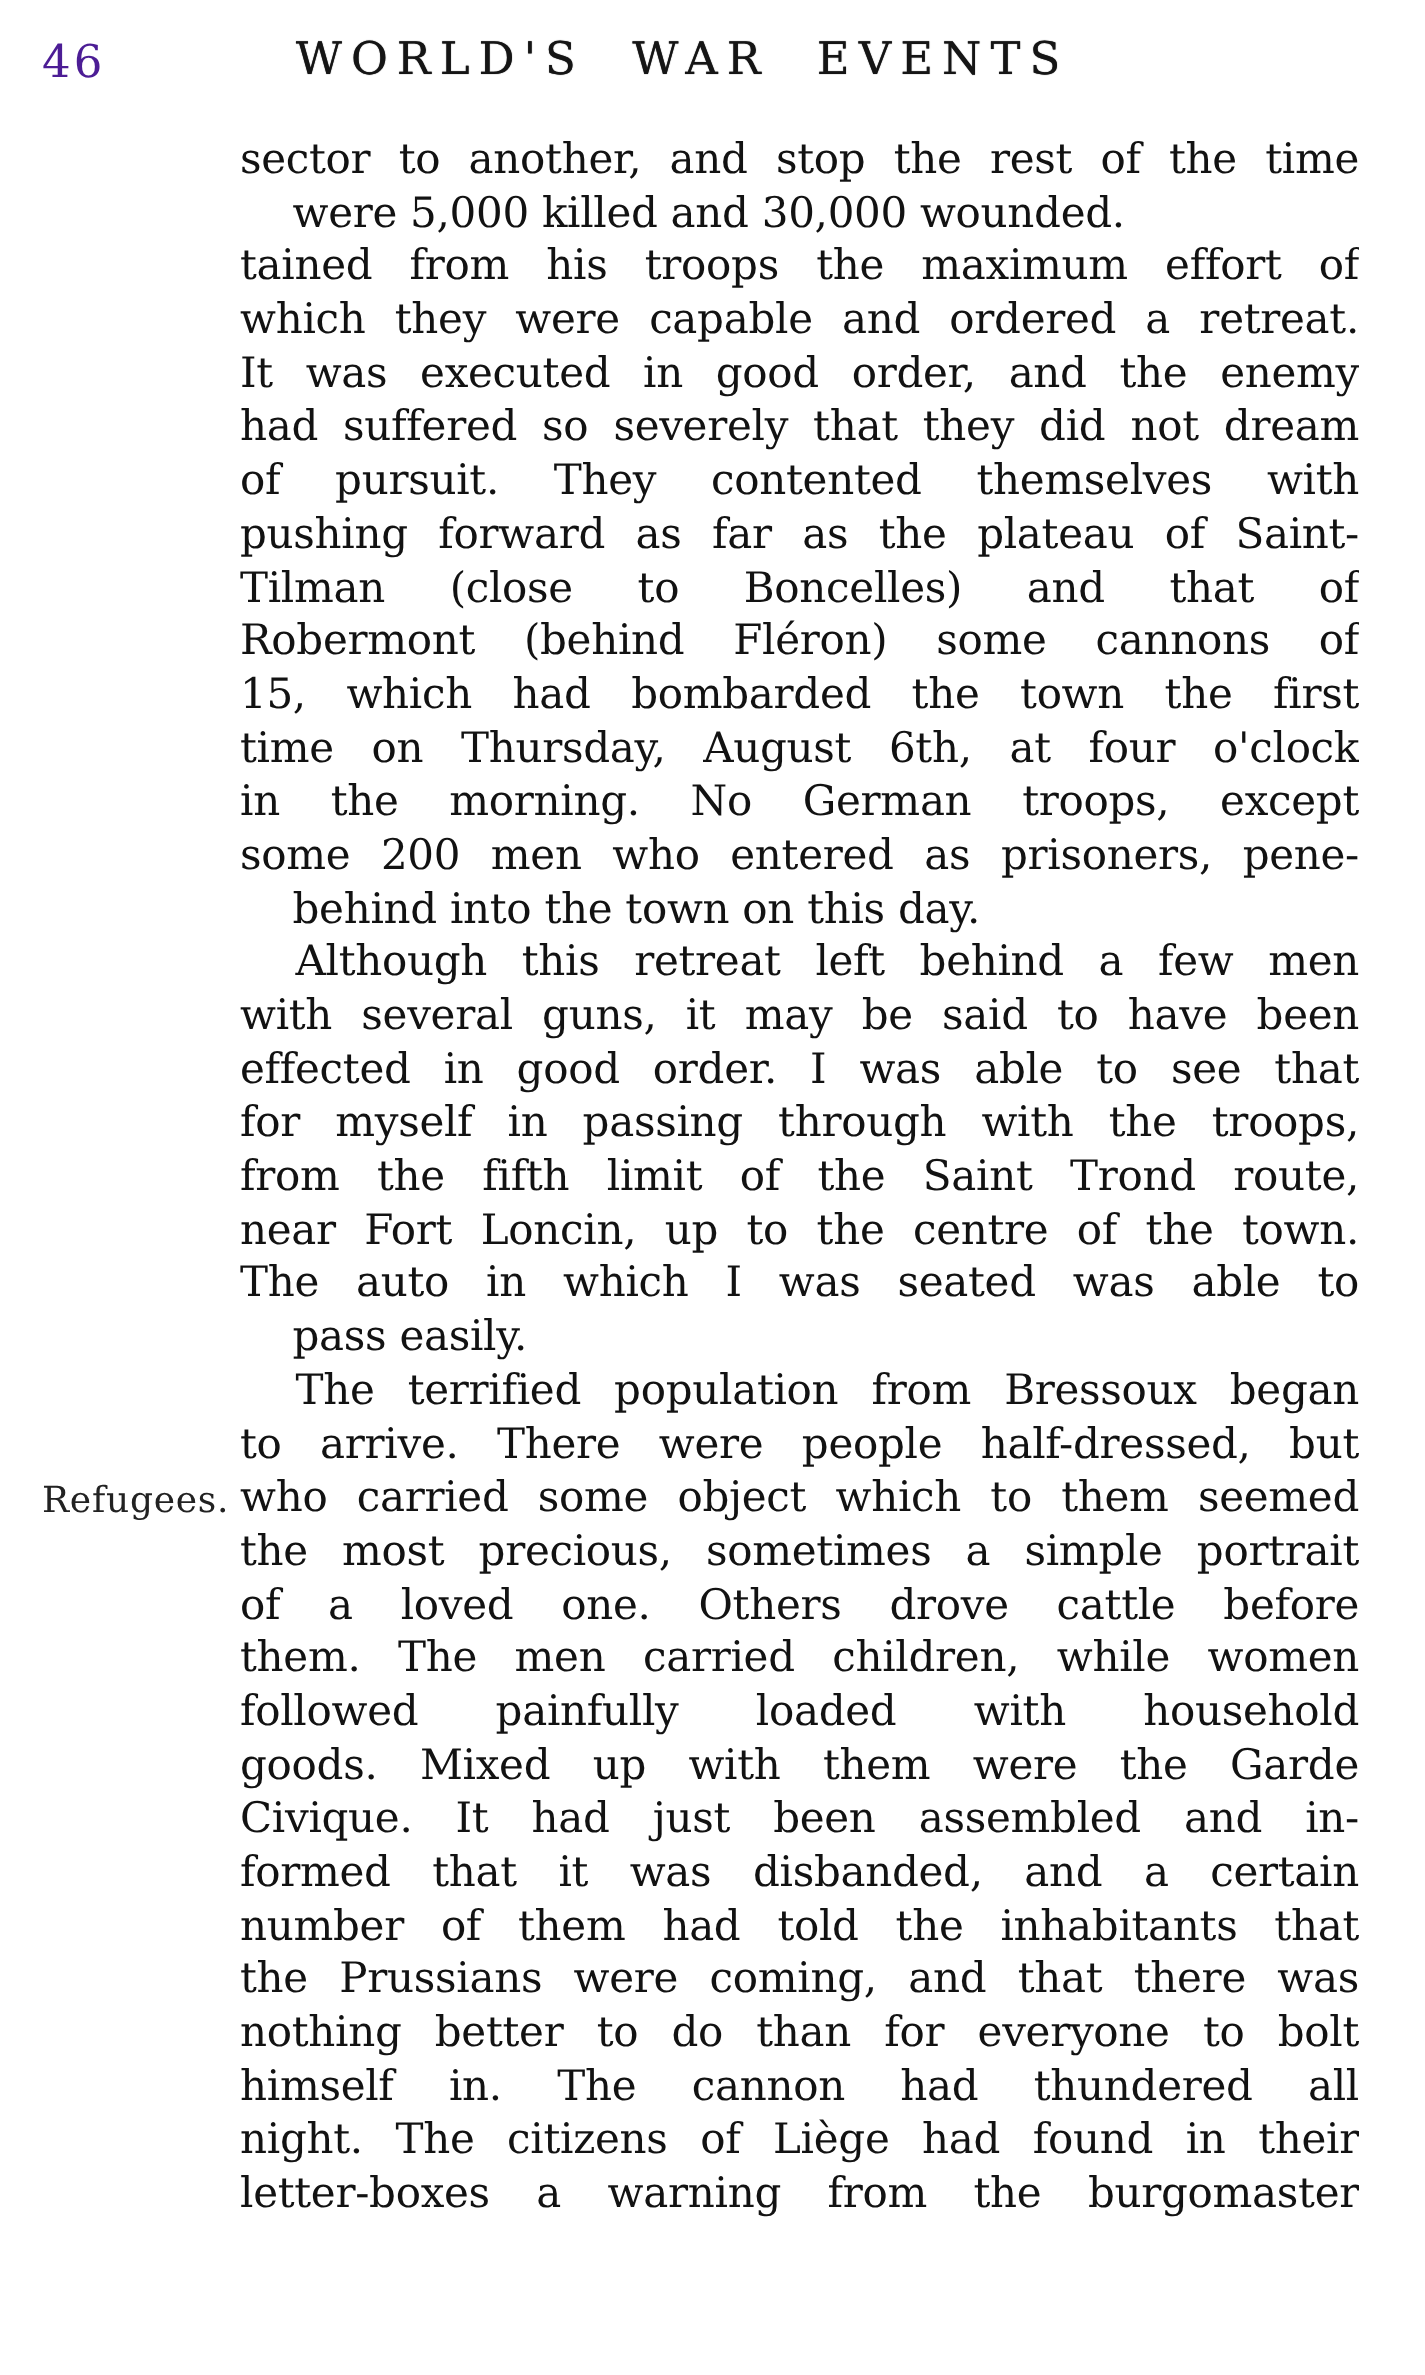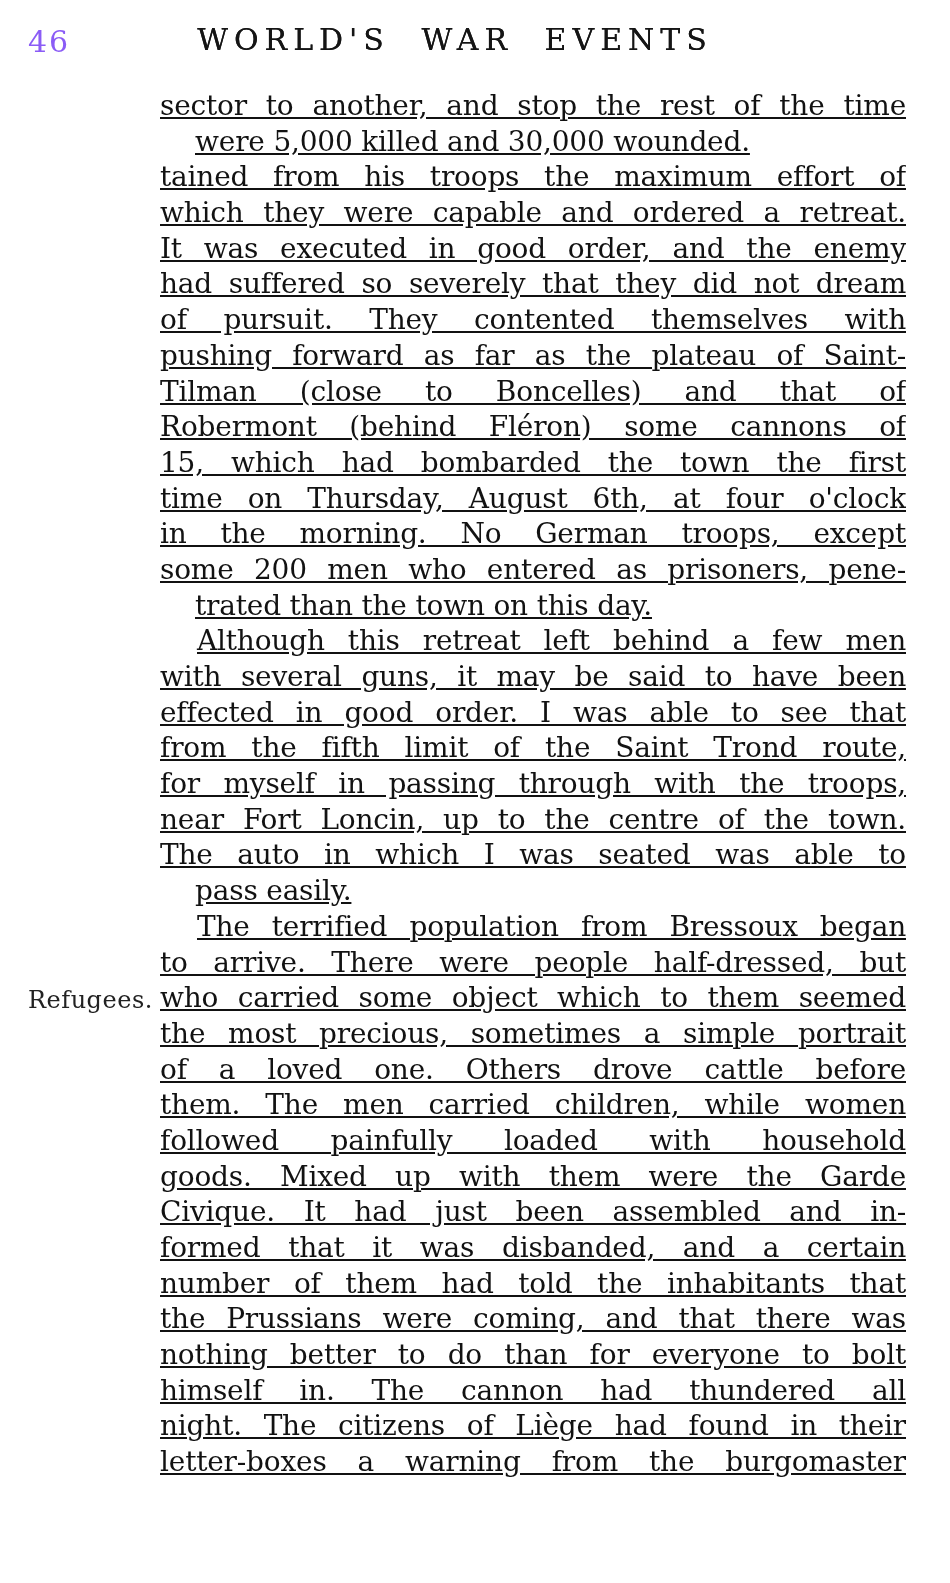--- a/index.html
+++ b/index.html
@@ -15,21 +15,21 @@
     color: #111111;
     font-family: "DejaVu Serif", "Liberation Serif", serif;
     overflow: hidden;
   }
   .page-number {
     position: absolute;
     left: 28px;
     top: 24px;
     font-size: 30px;
     letter-spacing: 2px;
-    color: #8b5cf6;
+    color: #4c1d95;
   }
   .running-title {
     position: absolute;
     left: 0;
     right: 40px;
     top: 22px;
     margin: 0;
     text-align: center;
     font-size: 30px;
     font-weight: normal;
@@ -48,21 +48,20 @@
   }
   .body-text {
     position: absolute;
     left: 160px;
     top: 88px;
     width: 746px;
   }
   .para {
     margin: 0;
     padding: 0;
-    text-decoration: underline;
   }
   .line {
     display: block;
     font-size: 28px;
     line-height: 35.7px;
     height: 35.7px;
     letter-spacing: -0.2px;
     text-align: justify;
     text-align-last: justify;
     white-space: normal;
@@ -102,29 +101,29 @@
       <span class="line">It was executed in good order, and the enemy</span>
       <span class="line">had suffered so severely that they did not dream</span>
       <span class="line">of pursuit.  They contented themselves with</span>
       <span class="line">pushing forward as far as the plateau of Saint-</span>
       <span class="line">Tilman (close to Boncelles) and that of</span>
       <span class="line">Robermont (behind Fléron) some cannons of</span>
       <span class="line">15, which had bombarded the town the first</span>
       <span class="line">time on Thursday, August 6th, at four o'clock</span>
       <span class="line">in the morning.  No German troops, except</span>
       <span class="line">some 200 men who entered as prisoners, pene-</span>
-      <span class="line para-end">trated than the town on this day.</span>
+      <span class="line para-end">behind into the town on this day.</span>
     </p>
 
     <p class="para">
       <span class="line indent">Although this retreat left behind a few men</span>
       <span class="line">with several guns, it may be said to have been</span>
       <span class="line">effected in good order.  I was able to see that</span>
+      <span class="line">for myself in passing through with the troops,</span>
       <span class="line">from the fifth limit of the Saint Trond route,</span>
-      <span class="line">for myself in passing through with the troops,</span>
       <span class="line">near Fort Loncin, up to the centre of the town.</span>
       <span class="line">The auto in which I was seated was able to</span>
       <span class="line para-end">pass easily.</span>
     </p>
 
     <p class="para">
       <span class="line indent">The terrified population from Bressoux began</span>
       <span class="line">to arrive.  There were people half-dressed, but</span>
       <span class="line">who carried some object which to them seemed</span>
       <span class="line">the most precious, sometimes a simple portrait</span>

